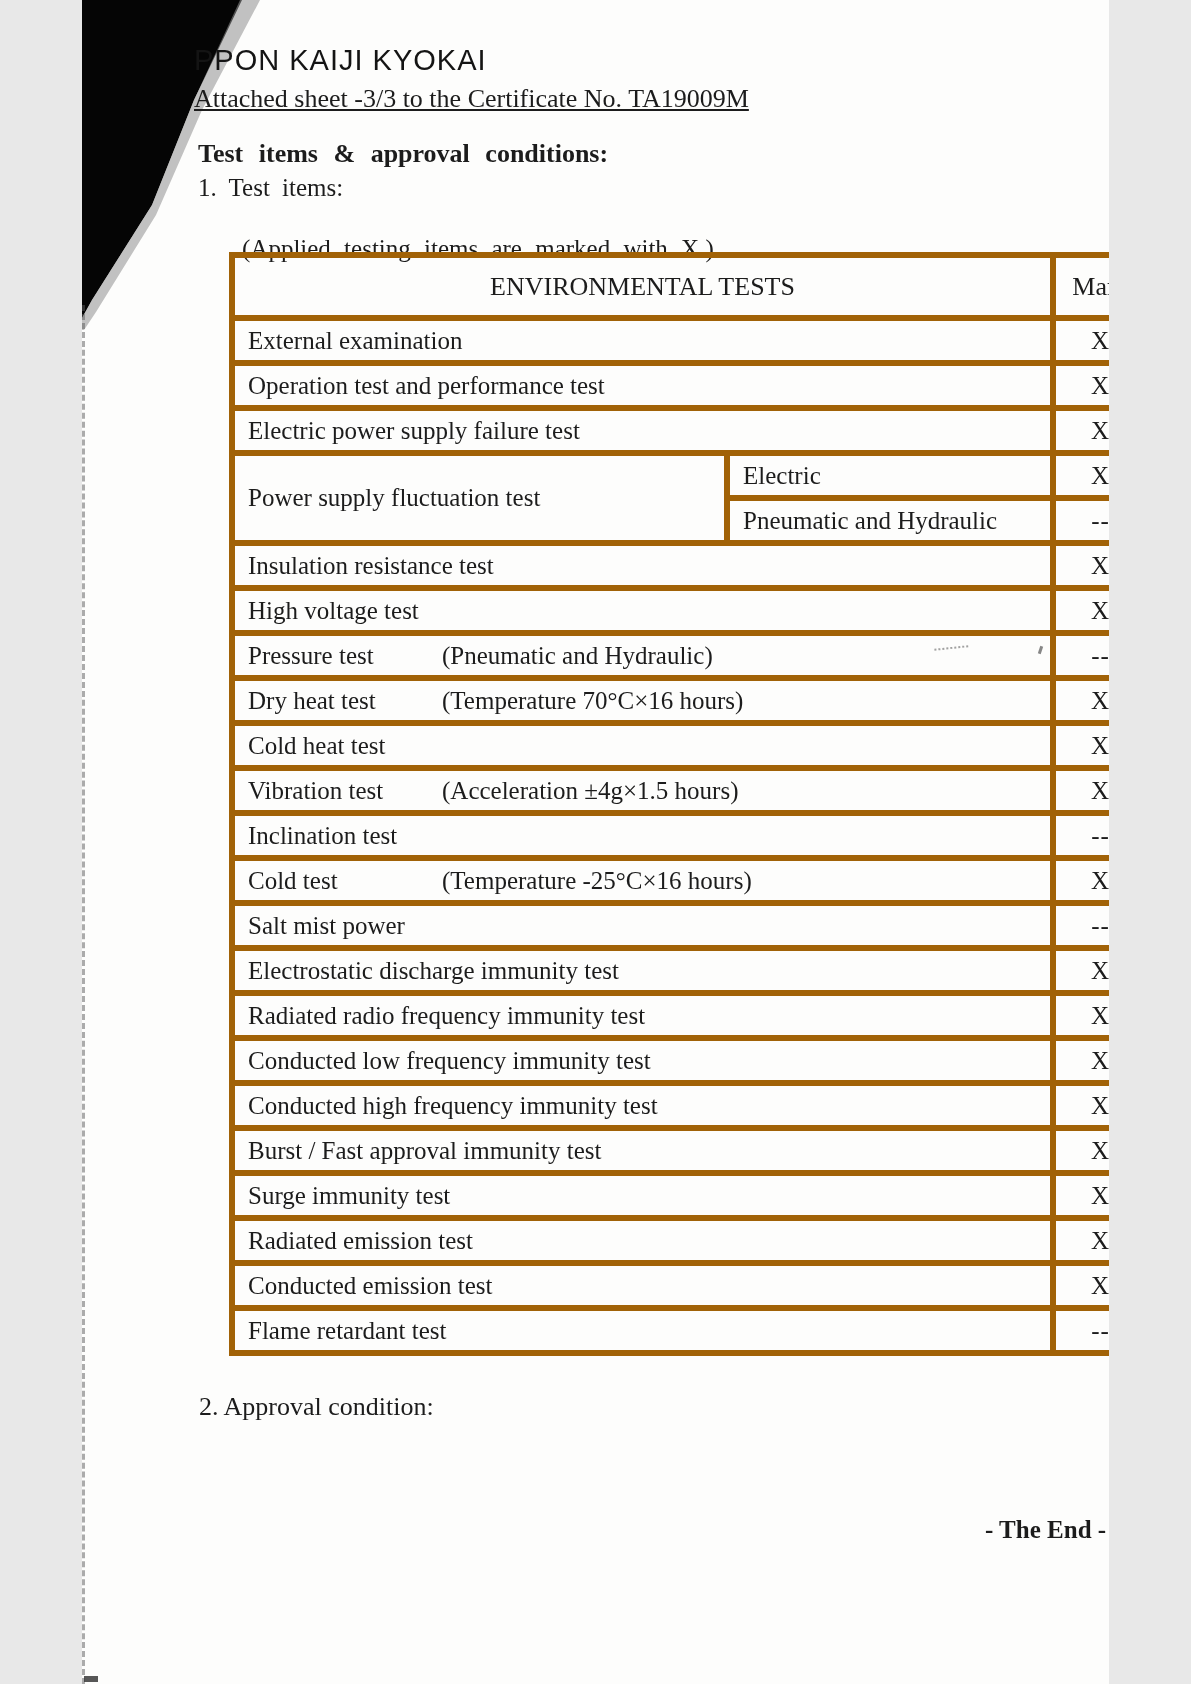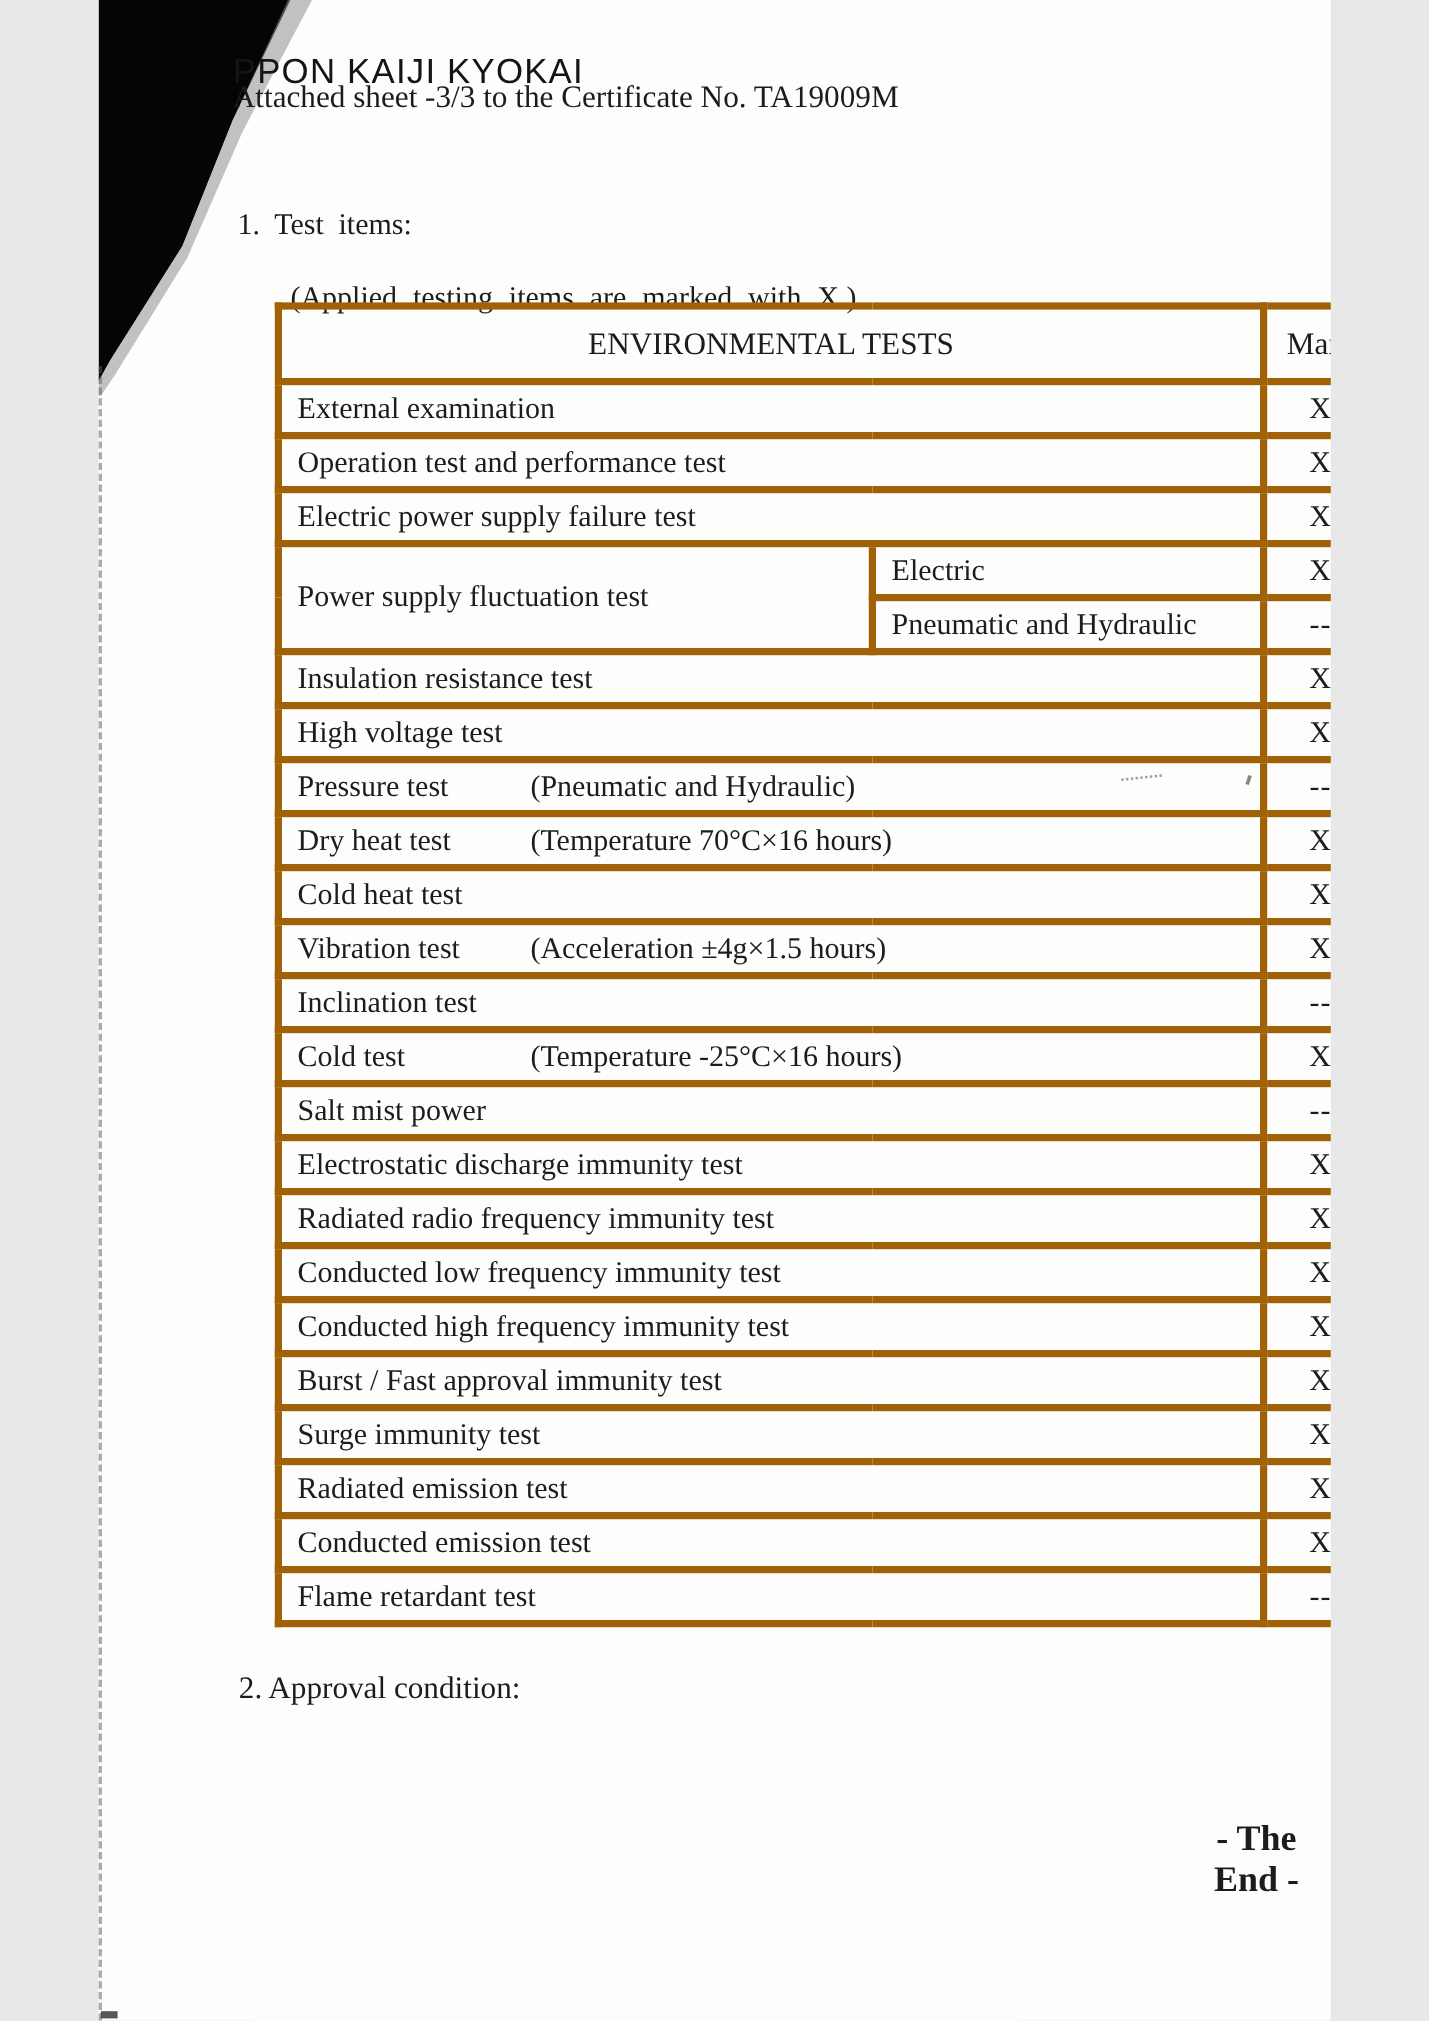--- a/index.html
+++ b/index.html
@@ -33,27 +33,27 @@
   }
   .smudge-b {
     position:absolute; left:957px; top:646px; width:3px; height:8px;
     background:rgba(70,70,70,.65); transform:rotate(18deg);
   }
   
   .org {
     position:absolute; left:112px; top:44px;
     font-family:"Liberation Sans", sans-serif; font-size:29px; letter-spacing:1px; color:#141414;
   }
-  .attach { position:absolute; left:112px; top:66px; font-size:26px; }
+  .attach { position:absolute; left:112px; top:84px; font-size:26px;text-decoration:underline; }
   .title  { position:absolute; left:116px; top:139px; font-size:26px; font-weight:bold; word-spacing:9px; }
   .item1  { position:absolute; left:116px; top:174px; font-size:25px; word-spacing:6px; }
   .note   { position:absolute; left:160px; top:207px; font-size:25px; word-spacing:7px;margin-top:28px; }
   .approval      { position:absolute; left:117px; top:1392px; font-size:26px; }
   .approval-text { position:absolute; left:141px; top:1444px; font-size:26px; }
-  .the-end       { position:absolute; left:903px; top:1516px; font-size:30px; font-weight:bold;text-align:center; }
+  .the-end       { position:absolute; left:903px; top:1516px; font-size:25px; font-weight:bold;text-align:center; }
   
   table.tests {
     position:absolute; left:147px; top:252px; width:916px;
     border-collapse:collapse; table-layout:fixed;
     border:3px solid #111;
   }
   table.tests th, table.tests td {
     border:6px solid #a16207; overflow:hidden; white-space:nowrap;
   }
   table.tests thead th {
@@ -75,20 +75,21 @@
   <div class="corner-black"></div>
   <div class="corner-fringe"></div>
   <div class="left-edge"></div>
   <div class="bottom-speck"></div>
   <div class="smudge-a"></div>
   <div class="smudge-b"></div>
 
   <div class="org">PPON KAIJI KYOKAI</div>
   <div class="attach">Attached sheet -3/3 to the Certificate No. TA19009M</div>
 
+  <div class="title">Test items &amp; approval conditions:</div>
   <div class="item1">1. Test items:</div>
   <div class="note">(Applied testing items are marked with X.)</div>
 
   <table class="tests">
     <colgroup>
       <col style="width:495px">
       <col style="width:326px">
       <col style="width:95px">
     </colgroup>
     <thead>

